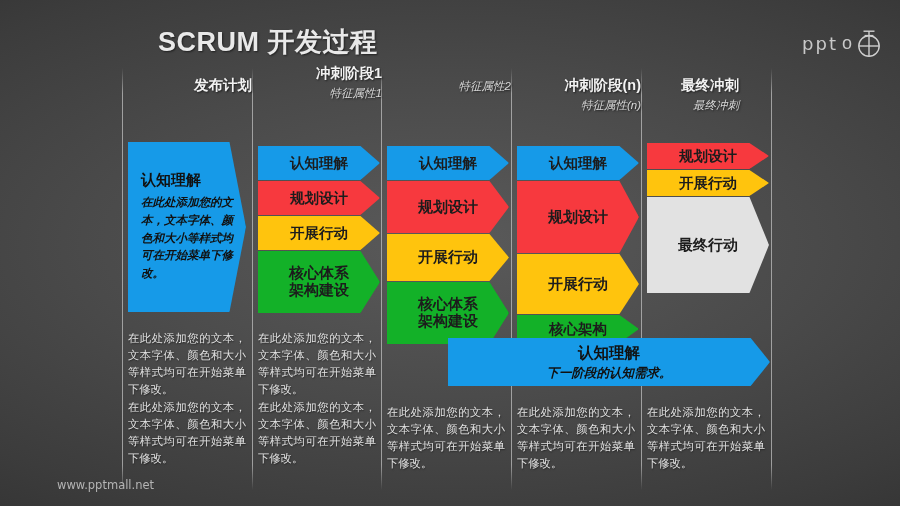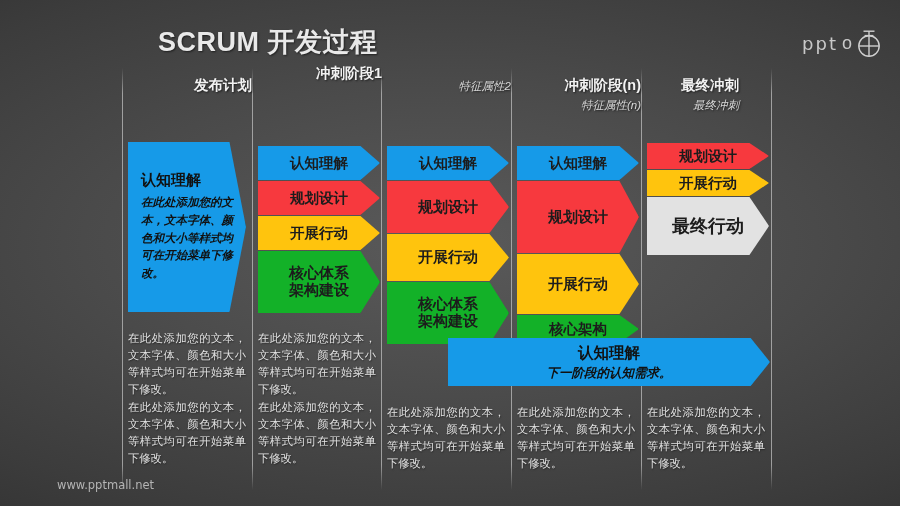--- a/index.html
+++ b/index.html
@@ -134,20 +134,21 @@
   <div class="divider" style="left:381px"></div>
   <div class="divider" style="left:511px"></div>
   <div class="divider" style="left:641px"></div>
   <div class="divider" style="left:771px"></div>
 
   <div class="col-head" style="left:124px; top:76px">
     <div class="h1">发布计划</div>
   </div>
   <div class="col-head" style="left:254px; top:64px">
     <div class="h1">冲刺阶段1</div>
+    <div class="h2">特征属性1</div>
   </div>
   <div class="col-head" style="left:383px; top:76px">
     <div class="h2">特征属性2</div>
   </div>
   <div class="col-head" style="left:513px; top:76px">
     <div class="h1">冲刺阶段(n)</div>
     <div class="h2">特征属性(n)</div>
   </div>
   <div class="col-head" style="left:611px; top:76px">
     <div class="h1">最终冲刺</div>
@@ -195,21 +196,21 @@
       </div>
       <div class="chev" style="left: 517px; top: 315px; width: 122px; height: 28px; background: rgb(19, 177, 40); clip-path: polygon(0px 0px, 84% 0px, 100% 50%, 84% 100%, 0px 100%); font-size: 14.5px; align-items: center;">
         <span class="lbl">核心架构</span>
       </div>
       <div class="chev" style="left: 647px; top: 143px; width: 122px; height: 26px; background: rgb(247, 57, 62); clip-path: polygon(0px 0px, 84% 0px, 100% 50%, 84% 100%, 0px 100%); font-size: 14.5px;">
         <span class="lbl">规划设计</span>
       </div>
       <div class="chev" style="left: 647px; top: 170px; width: 122px; height: 26px; background: rgb(255, 196, 13); clip-path: polygon(0px 0px, 84% 0px, 100% 50%, 84% 100%, 0px 100%); font-size: 14.5px;">
         <span class="lbl">开展行动</span>
       </div>
-      <div class="chev" style="left: 647px; top: 197px; width: 122px; height: 58px; background: rgb(226, 226, 226); clip-path: polygon(0px 0px, 84% 0px, 100% 50%, 84% 100%, 0px 100%); font-size: 18px;">
+      <div class="chev" style="left: 647px; top: 197px; width: 122px; height: 96px; background: rgb(226, 226, 226); clip-path: polygon(0px 0px, 84% 0px, 100% 50%, 84% 100%, 0px 100%); font-size: 15px;">
         <span class="lbl">最终行动</span>
       </div>
     </div>
 
   <div id="banner" style="left: 448px; top: 338px; width: 322px; height: 48px; background: rgb(22, 154, 232); clip-path: polygon(0px 0px, 94% 0px, 100% 50%, 94% 100%, 0px 100%);">
     <div class="b1">认知理解</div>
     <div class="b2">下一阶段的认知需求。</div>
   </div>
 
   <div class="para" id="para1" style="left:128px; top:330px; width:118px">

